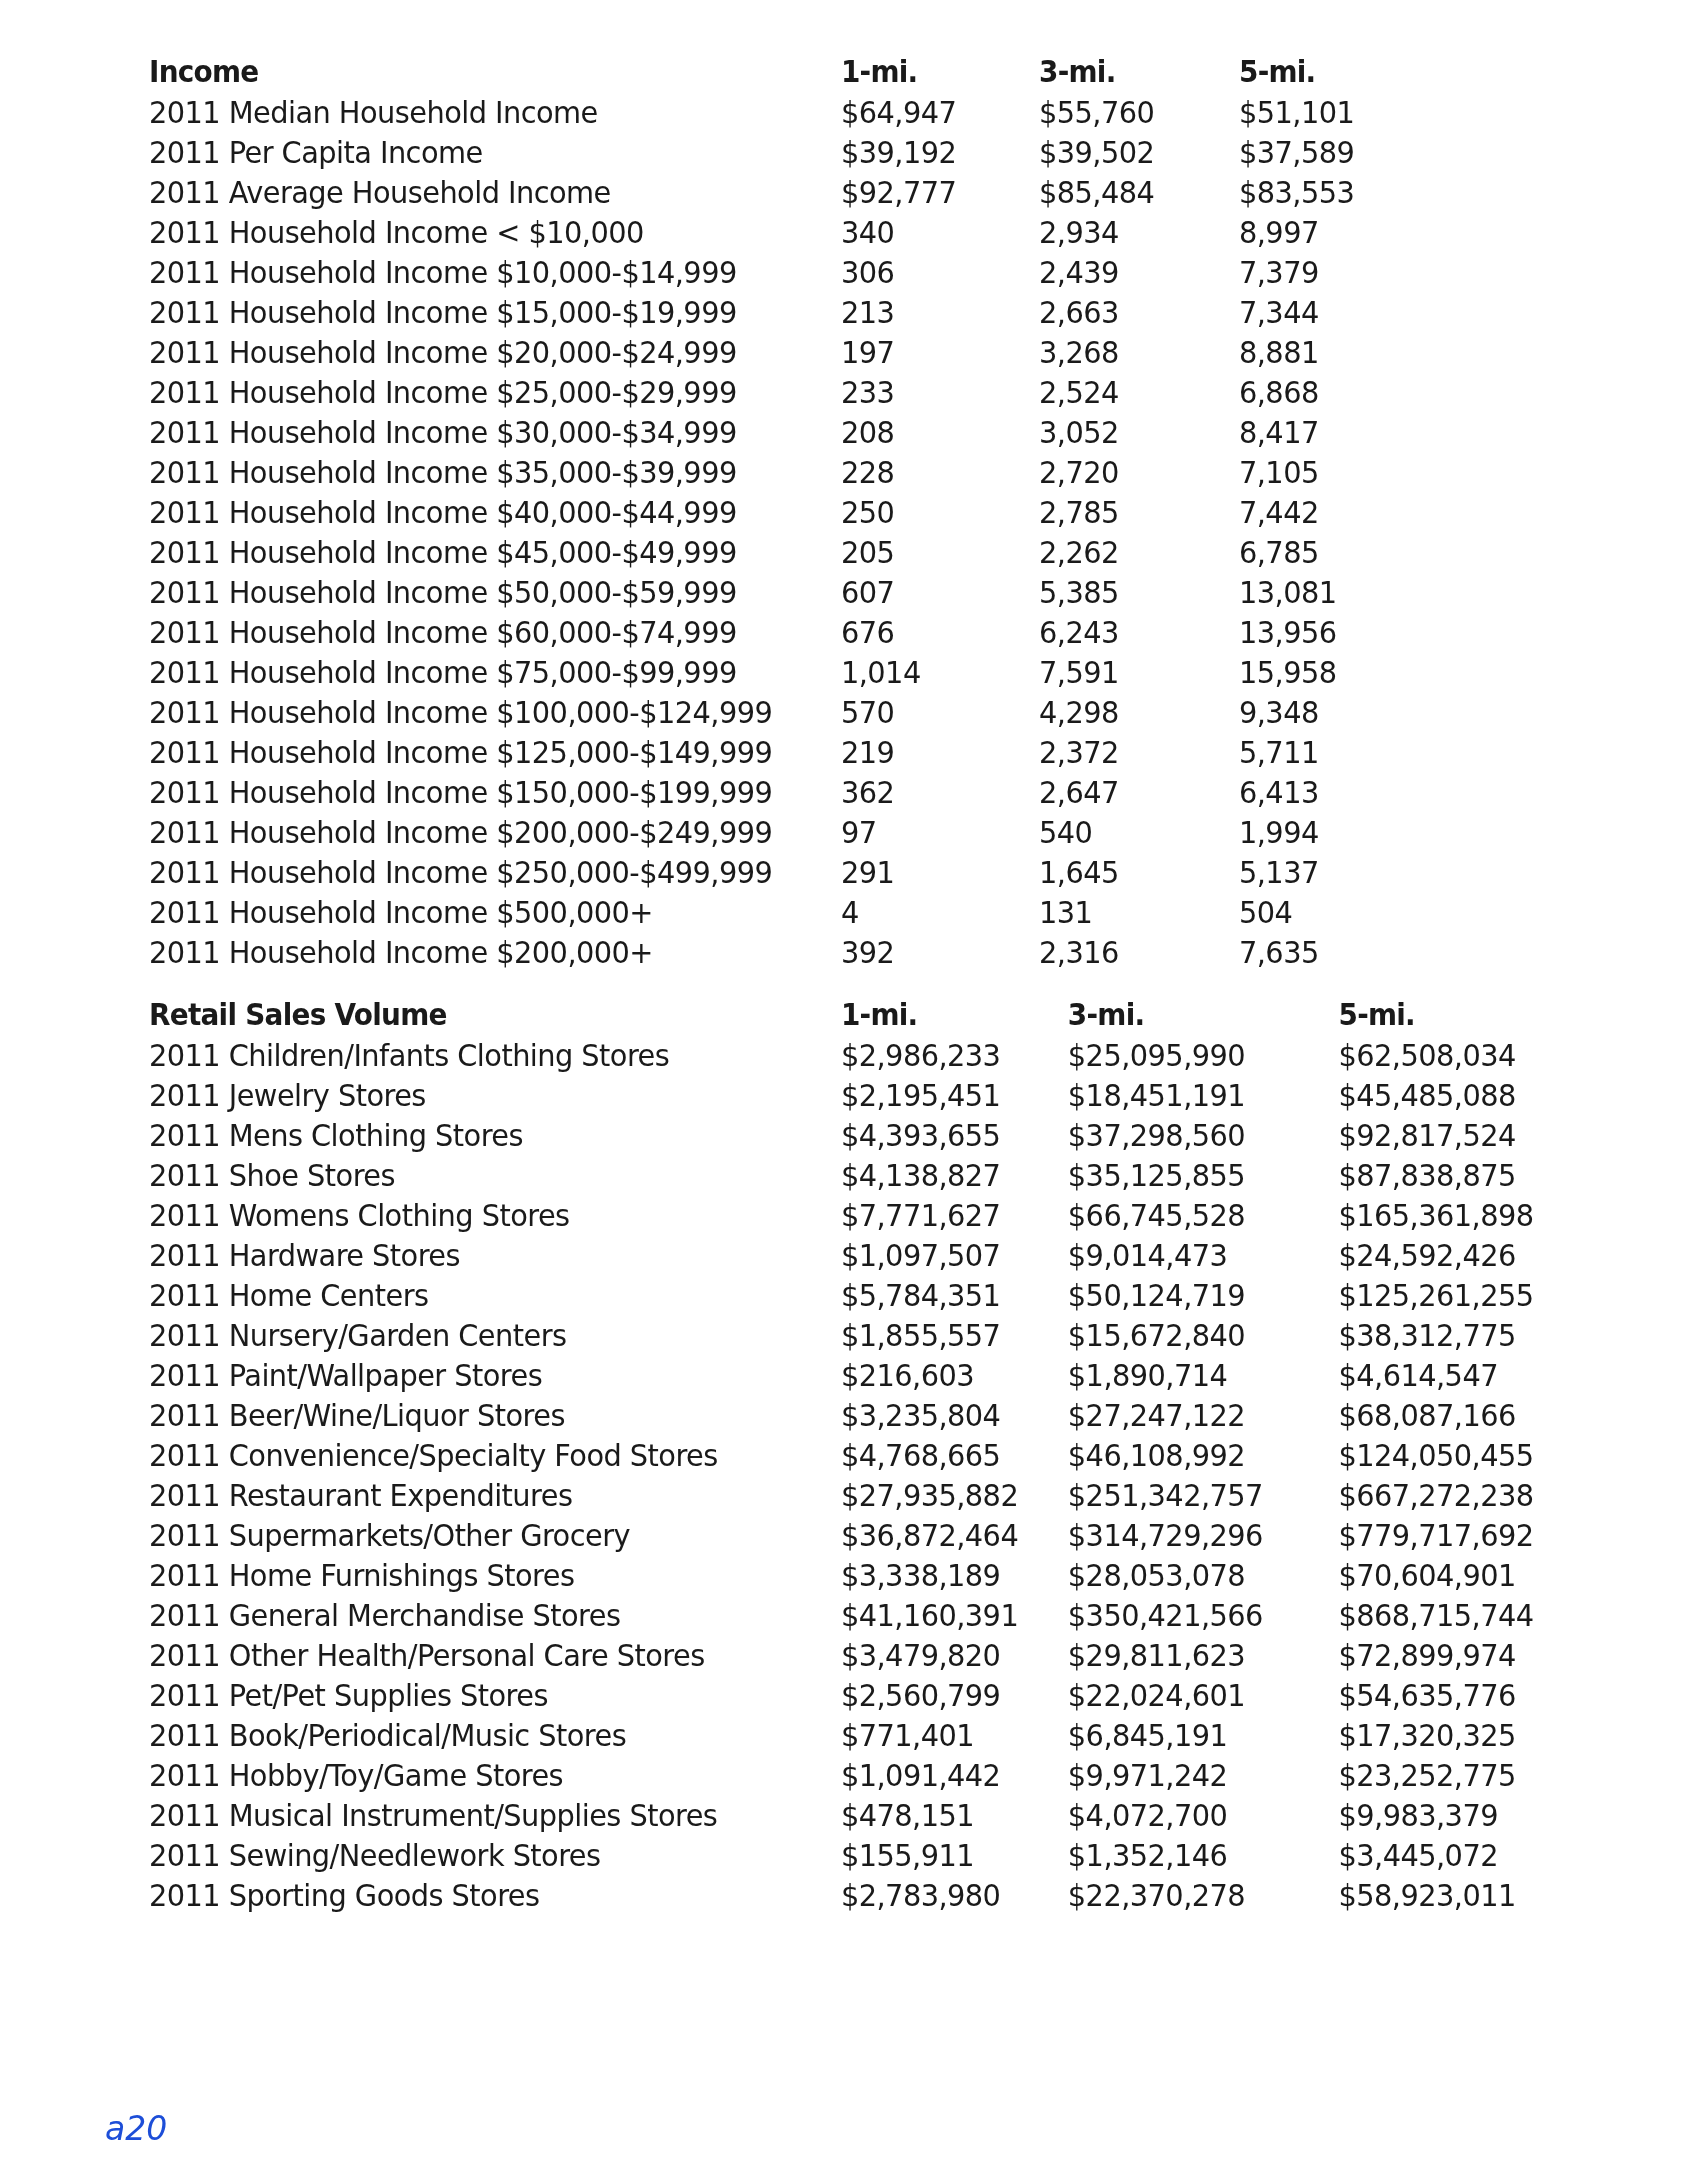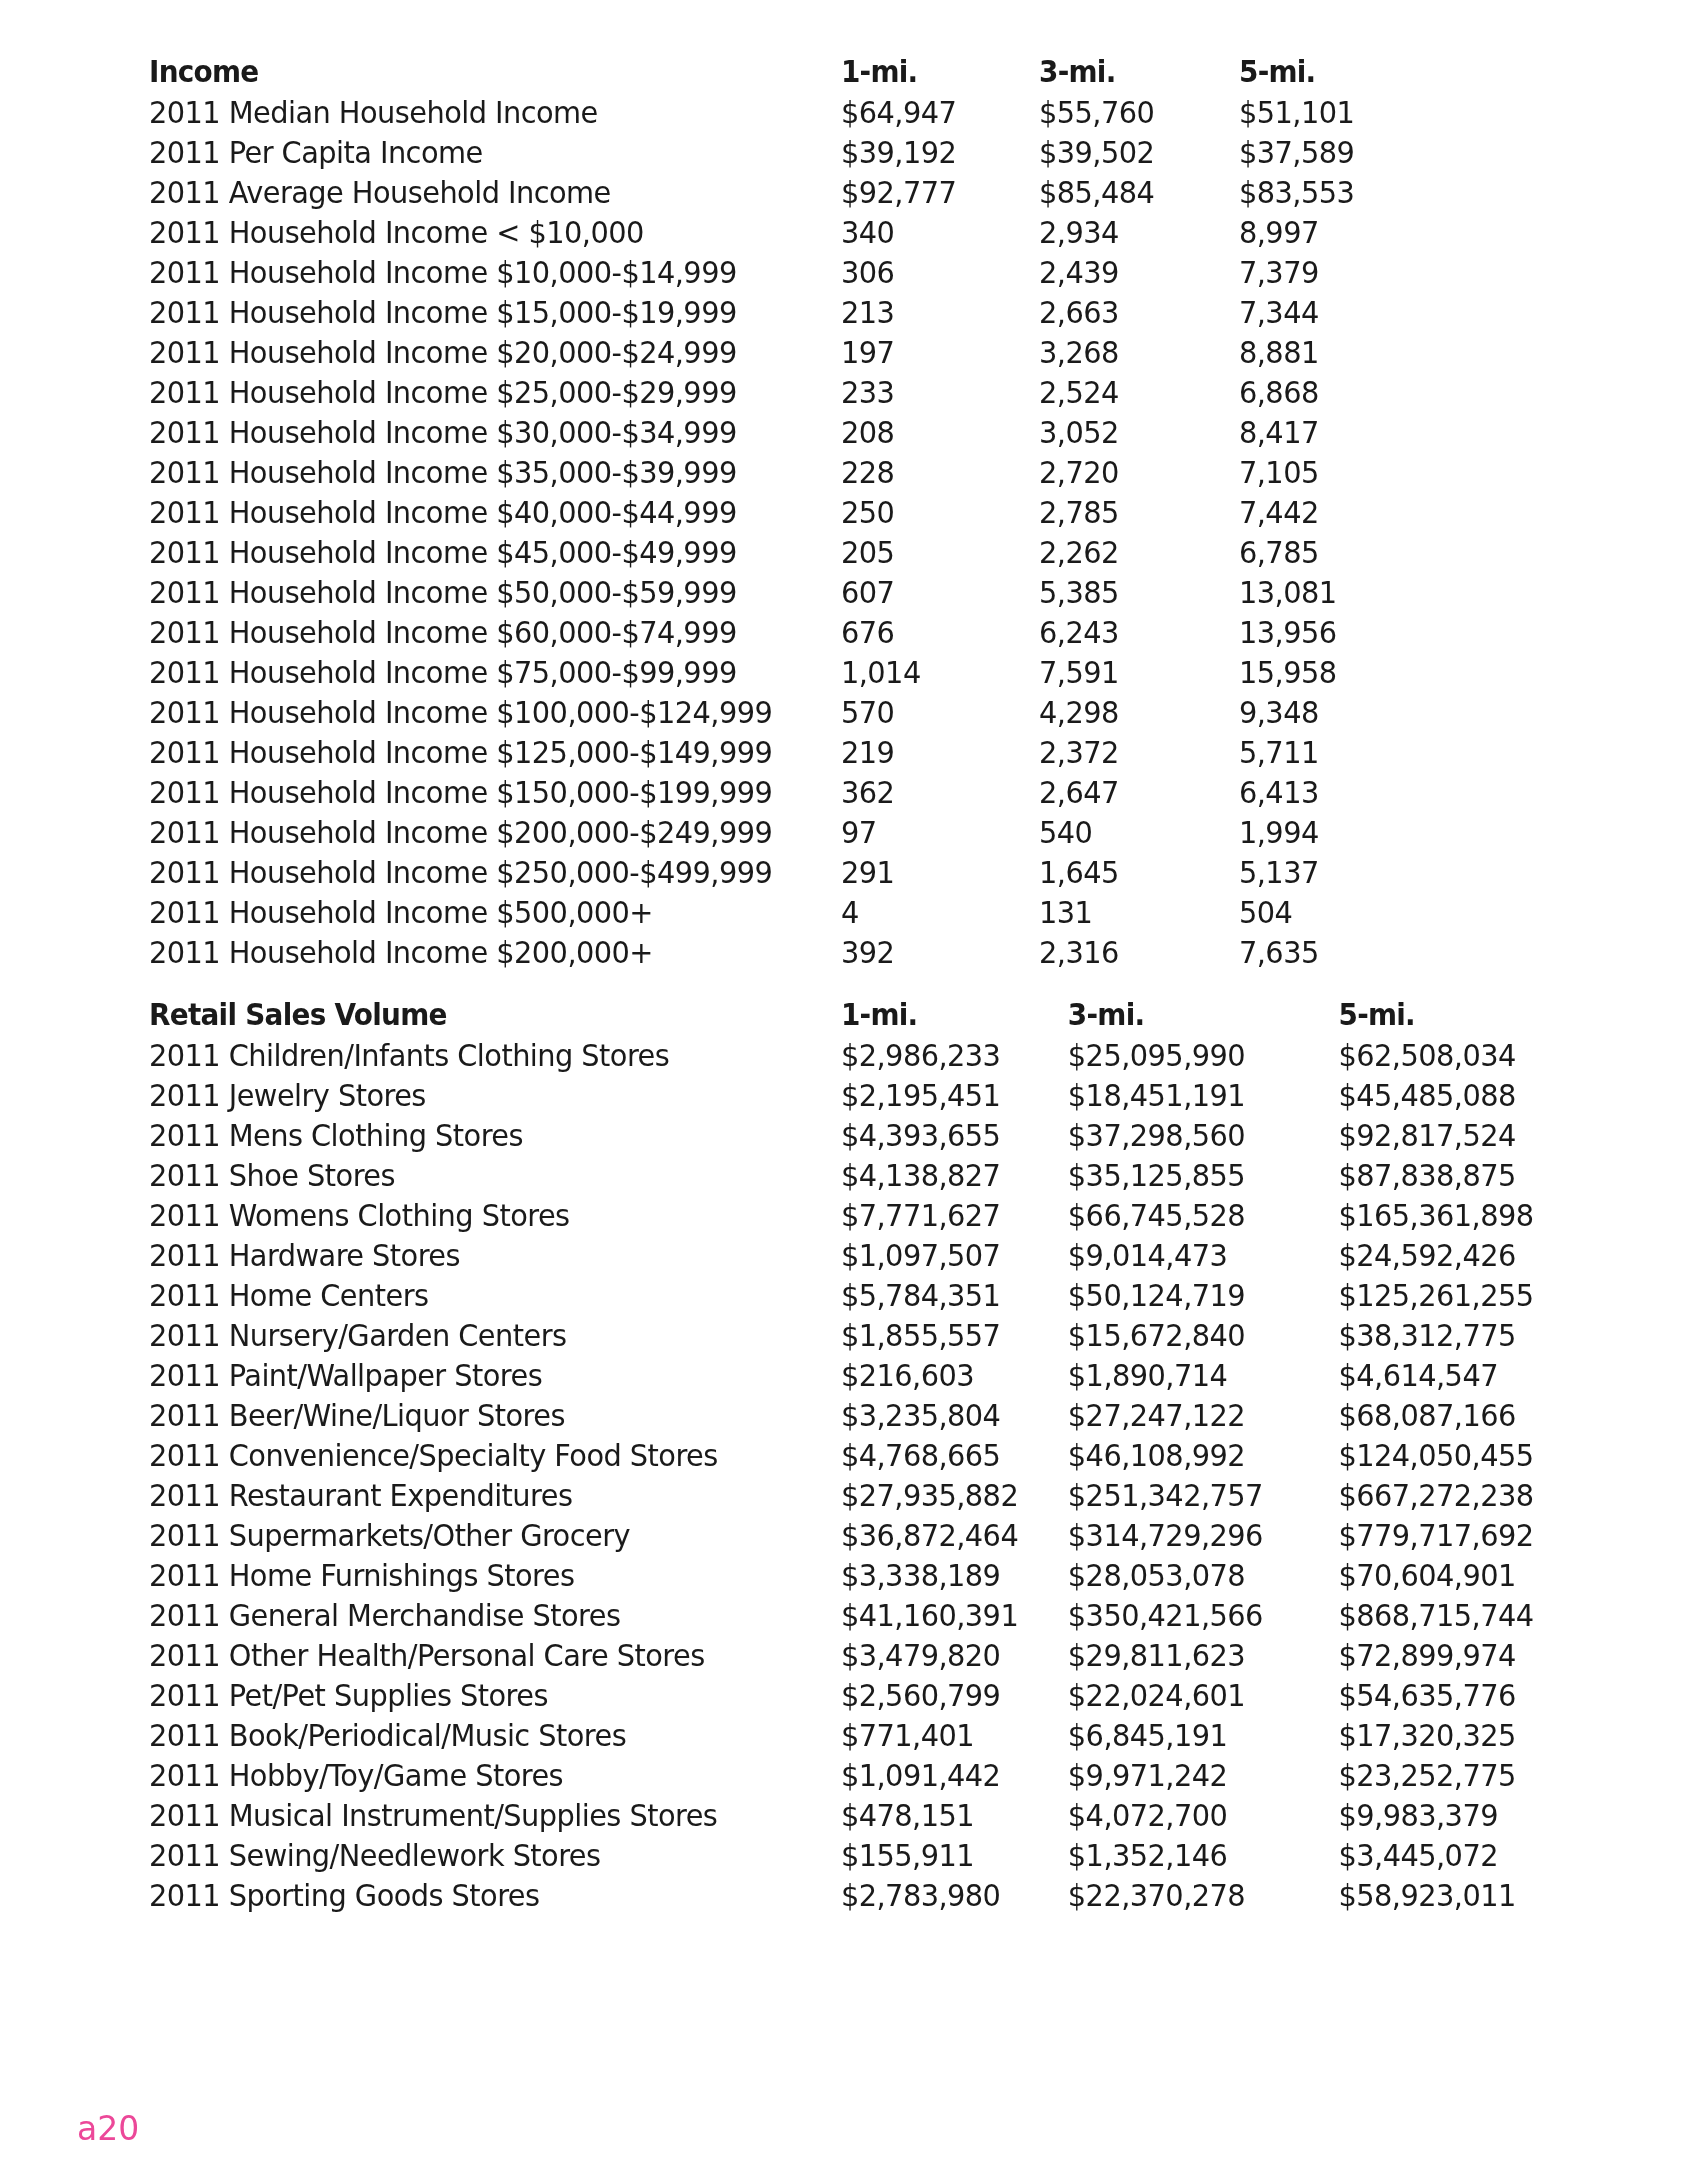--- a/index.html
+++ b/index.html
@@ -18,22 +18,22 @@
   .lbl { left: 0; }
   #income { top: 52px; }
   #income .c1 { left: 744px; }
   #income .c2 { left: 957px; }
   #income .c3 { left: 1172px; }
   #retail { top: 995px; }
   #retail .c1 { left: 744px; }
   #retail .c2 { left: 988px; }
   #retail .c3 { left: 1279px; }
   .pagenum {
-    position: absolute; left: 77px; top: 2109px;
-    font-size: 33px; color: #ec4899;
+    position: absolute; left: 105px; top: 2109px;
+    font-size: 33px; font-style: italic; color: #1d4ed8;
   }
 </style>
 </head>
 <body>
 
 <div class="section" id="income">
   <div class="row head">
     <span class="cell lbl">Income</span>
     <span class="cell c1">1-mi.</span>
     <span class="cell c2">3-mi.</span>

